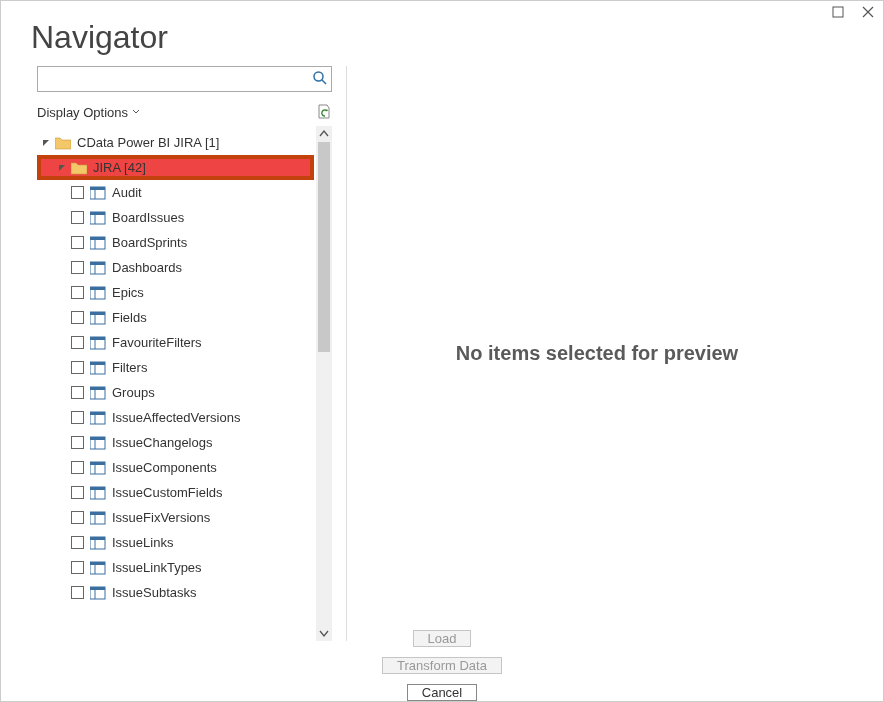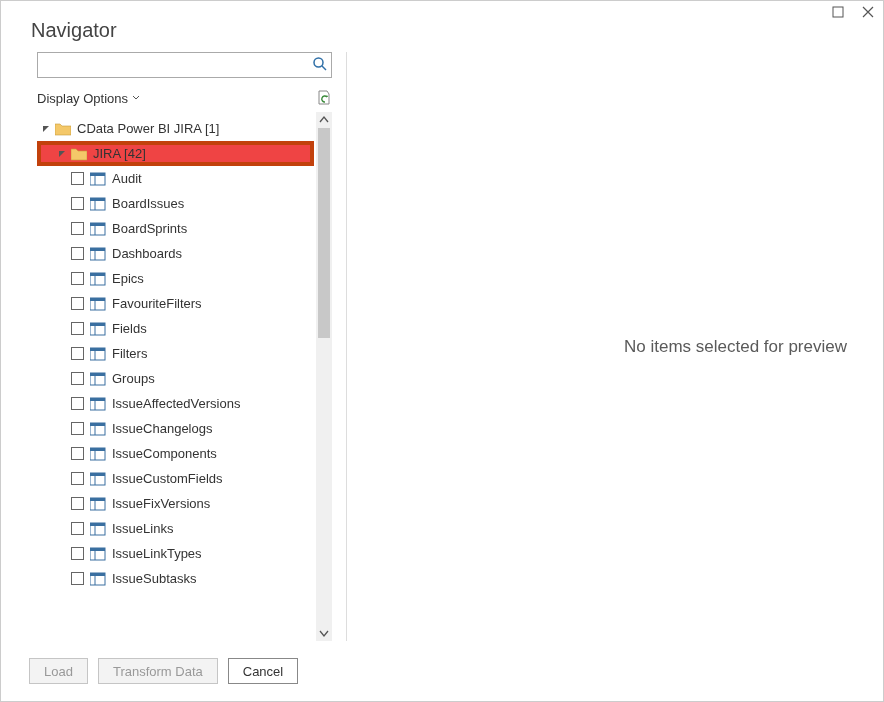--- a/index.html
+++ b/index.html
@@ -21,21 +21,21 @@
     position: absolute; top: 2px; right: 6px;
     display: flex; gap: 12px; align-items: center;
   }
   .chrome-controls span {
     width: 18px; height: 18px;
     display:flex; align-items:center; justify-content:center;
     cursor: pointer;
     color: #555;
   }
   .title {
-    font-size: 20px; font-weight: 300;
+    font-size: 32px; font-weight: 300;
     color: #444;
     padding: 18px 0 10px 30px;
   }
   .content {
     flex: 1; display: flex; min-height: 0;
     padding: 0 36px;
   }
   .left-pane {
     width: 310px; display:flex; flex-direction:column;
     border-right: 1px solid #ddd;
@@ -118,27 +118,27 @@
   .scroll-arrow.up { top:0; }
   .scroll-arrow.down { bottom:0; }
   .scroll-thumb {
     position:absolute;
     top:16px; left:2px;
     width:12px; height:210px;
     background:#c8c8c8;
   }
   .right-pane {
     flex:1;
-    display:flex; align-items:center; justify-content:flex-end;
-    color:#5a5a5a; font-size:17px; font-weight:400;
+    display:flex; align-items:center; justify-content:center;
+    color:#5a5a5a; font-size:20px; font-weight:700;
   }
   .footer {
     height: 60px;
-    display:flex; align-items:center; 
-    padding: 0 28px; gap:10px;
+    display:flex; align-items:center; justify-content:flex-end;
+    padding: 0 28px; gap:10px;flex-direction:column;
   }
   .btn {
     height: 26px;
     padding: 0 14px;
     border: 1px solid #c5c5c5;
     background:#f3f3f3;
     color:#999;
     font-size:13px;
     cursor: default;
   }
@@ -285,32 +285,32 @@
             </div>
             <div class="tree-row table-row">
               <span class="checkbox"></span>
               <span class="table-icon">
                 <svg width="16" height="14" viewBox="0 0 16 14">
                   <rect x="0" y="1" width="15" height="12" fill="#fff" stroke="#3a6fa0" stroke-width="1"></rect>
                   <rect x="0" y="1" width="15" height="3" fill="#3a6fa0"></rect>
                   <line x1="5" y1="1" x2="5" y2="13" stroke="#3a6fa0" stroke-width="1"></line>
                 </svg>
               </span>
+              <span>Fields</span>
+            </div>
+            <div class="tree-row table-row">
+              <span class="checkbox"></span>
+              <span class="table-icon">
+                <svg width="16" height="14" viewBox="0 0 16 14">
+                  <rect x="0" y="1" width="15" height="12" fill="#fff" stroke="#3a6fa0" stroke-width="1"></rect>
+                  <rect x="0" y="1" width="15" height="3" fill="#3a6fa0"></rect>
+                  <line x1="5" y1="1" x2="5" y2="13" stroke="#3a6fa0" stroke-width="1"></line>
+                </svg>
+              </span>
               <span>FavouriteFilters</span>
-            </div>
-            <div class="tree-row table-row">
-              <span class="checkbox"></span>
-              <span class="table-icon">
-                <svg width="16" height="14" viewBox="0 0 16 14">
-                  <rect x="0" y="1" width="15" height="12" fill="#fff" stroke="#3a6fa0" stroke-width="1"></rect>
-                  <rect x="0" y="1" width="15" height="3" fill="#3a6fa0"></rect>
-                  <line x1="5" y1="1" x2="5" y2="13" stroke="#3a6fa0" stroke-width="1"></line>
-                </svg>
-              </span>
-              <span>Fields</span>
             </div>
             <div class="tree-row table-row">
               <span class="checkbox"></span>
               <span class="table-icon">
                 <svg width="16" height="14" viewBox="0 0 16 14">
                   <rect x="0" y="1" width="15" height="12" fill="#fff" stroke="#3a6fa0" stroke-width="1"></rect>
                   <rect x="0" y="1" width="15" height="3" fill="#3a6fa0"></rect>
                   <line x1="5" y1="1" x2="5" y2="13" stroke="#3a6fa0" stroke-width="1"></line>
                 </svg>
               </span>

